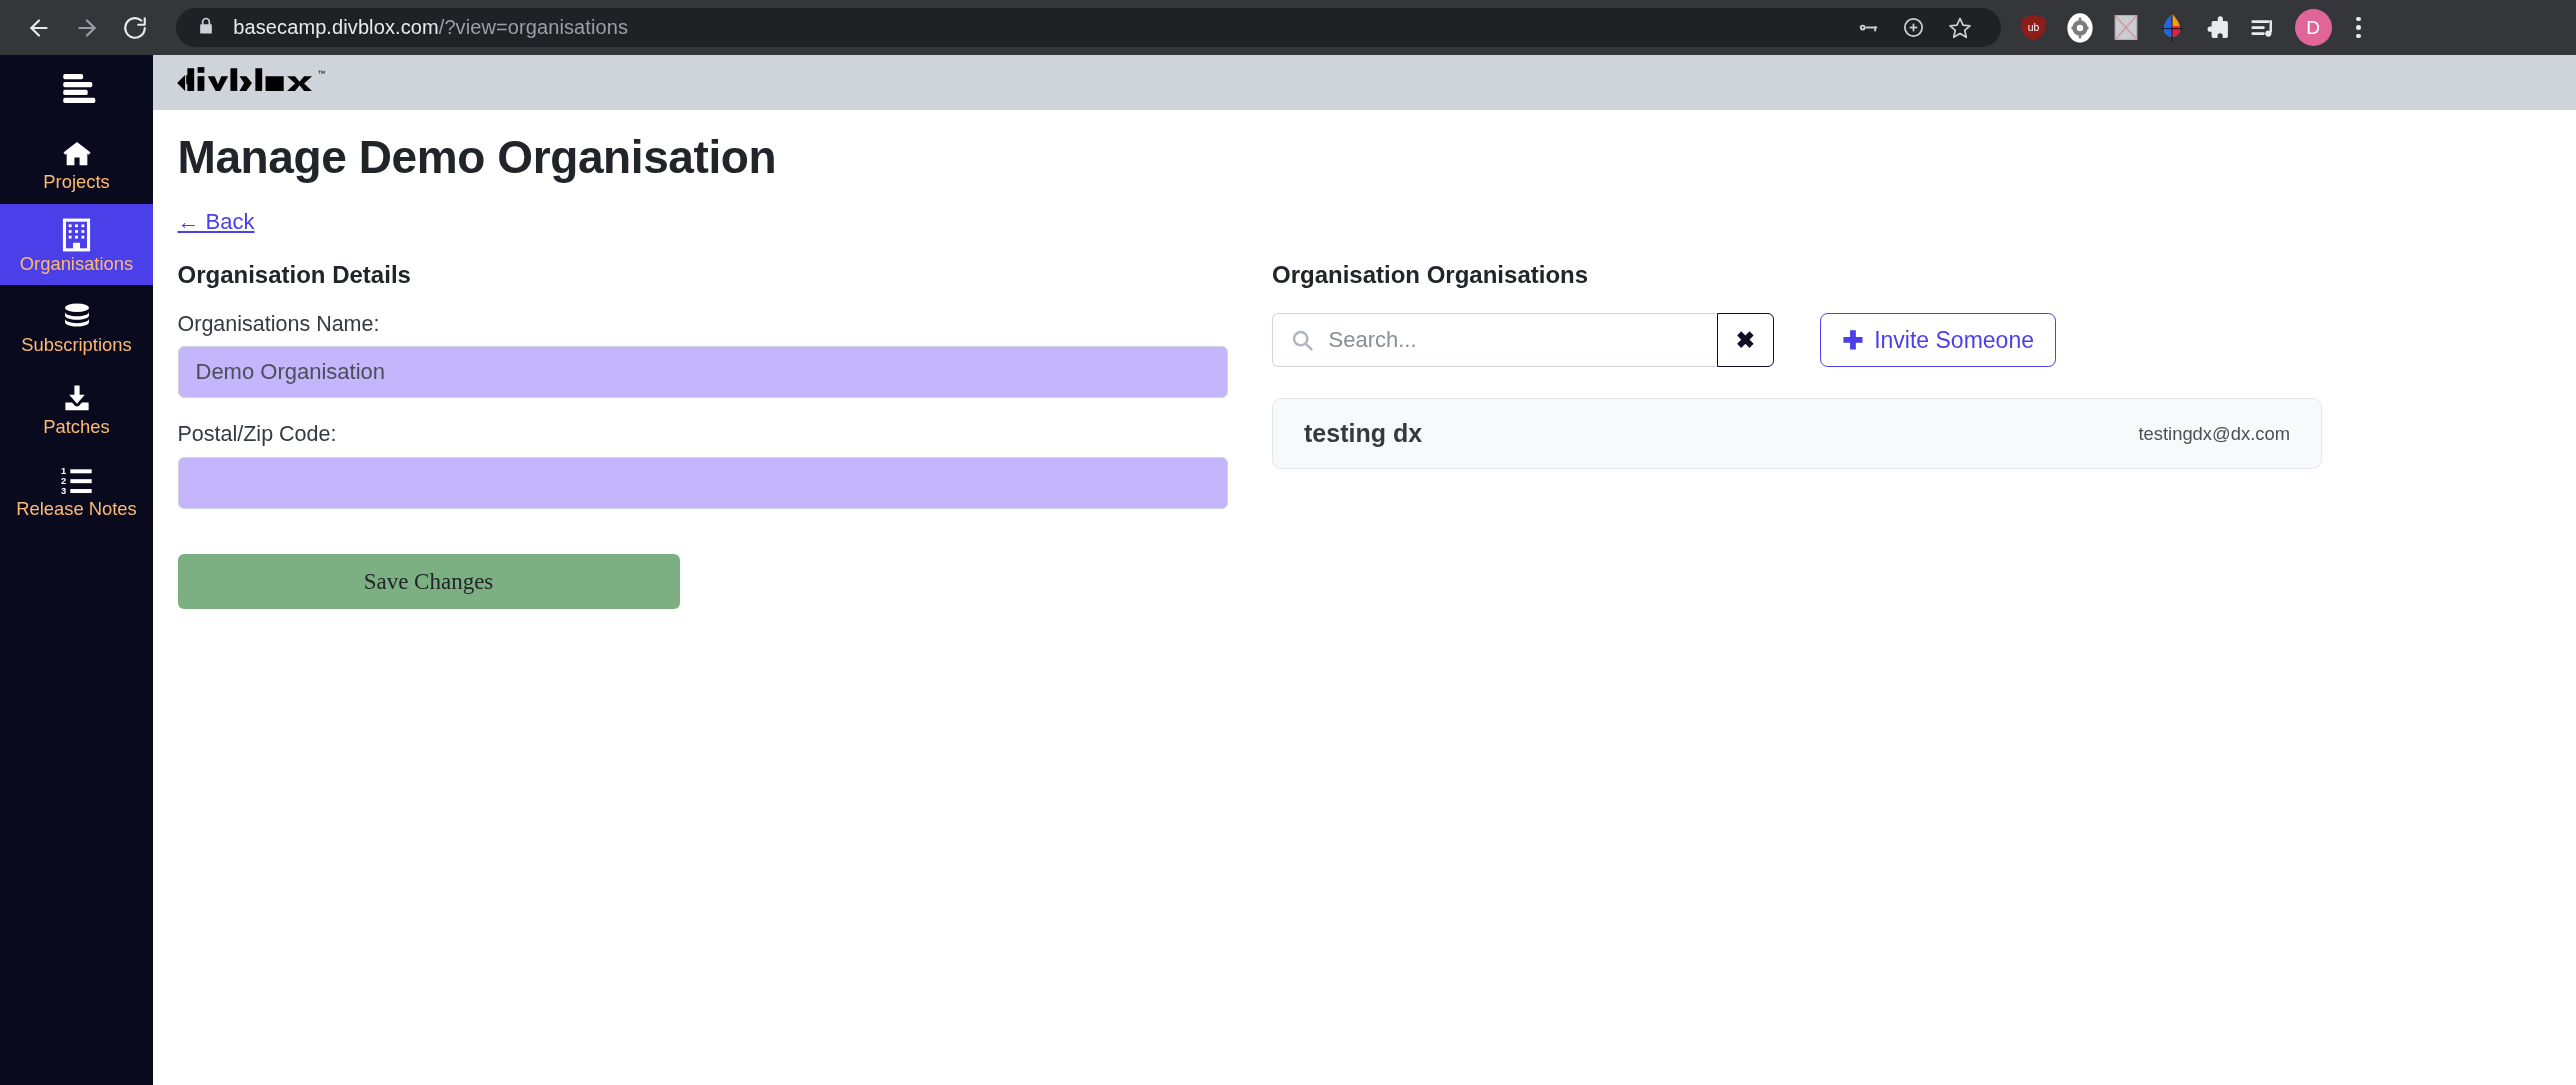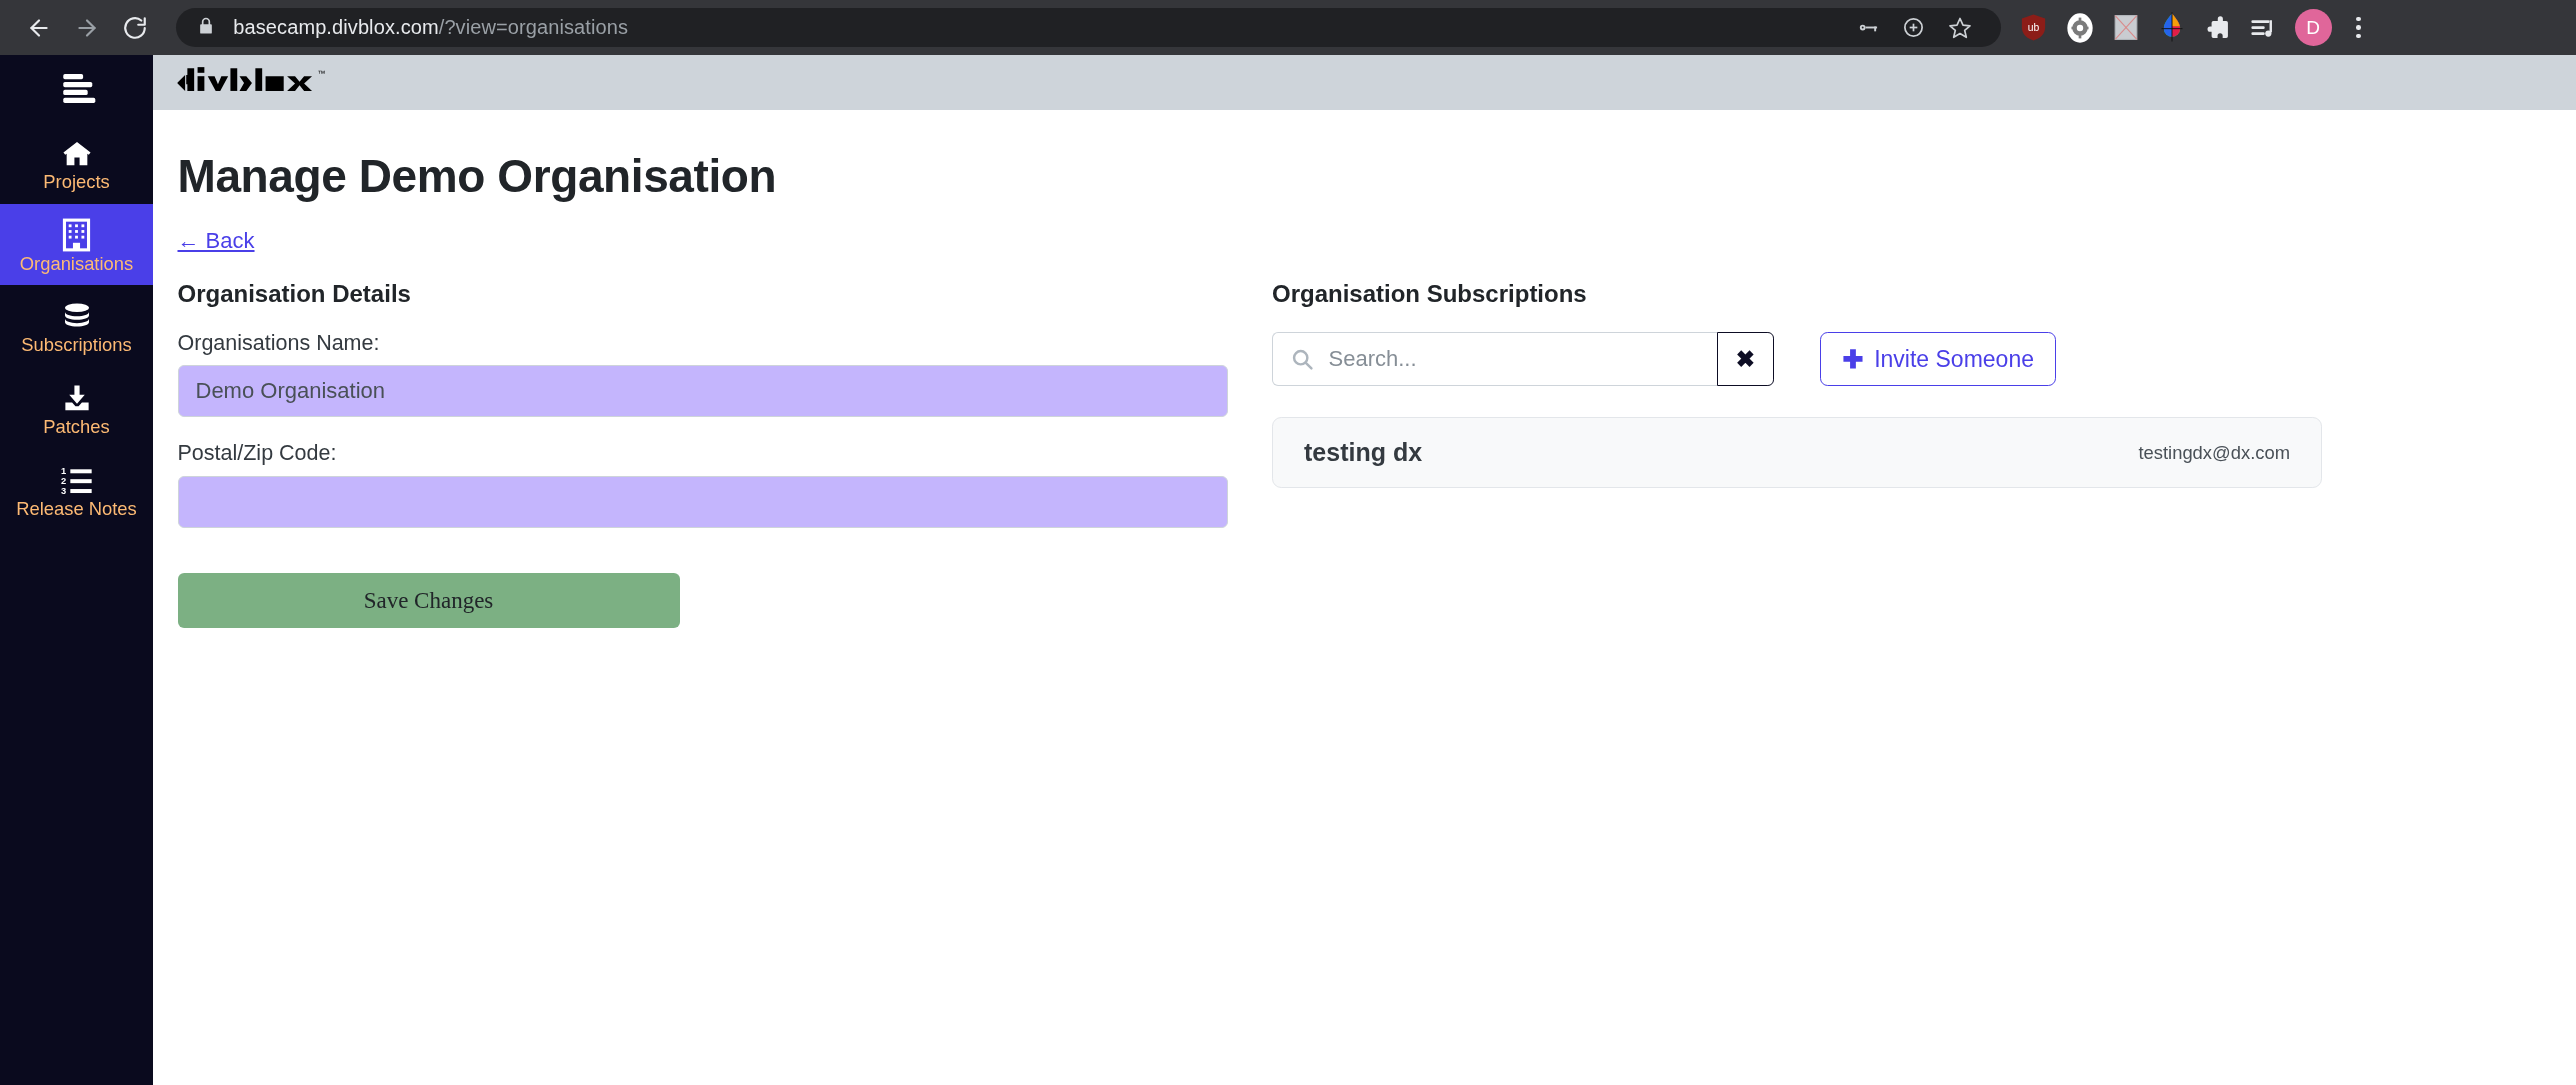--- a/index.html
+++ b/index.html
@@ -87,21 +87,21 @@
     display: flex; align-items: center;
     padding-left: 23px;
   }
   .logo-wrap { display: flex; align-items: flex-start; }
 
   
   .main {
     position: absolute; top: 110px; left: 153px;
     width: 2423px; height: 975px;
     background: #ffffff;
-    padding: 27px 0 0 0;
+    padding: 8px 0 0 0;
   }
   .page-title {
     font-size: 46px; font-weight: bold;
     color: #212529;
     margin: 12.3px 0 0 24.5px;
     letter-spacing: -0.4px;
   }
   .back-link {
     display: inline-block;
     margin: 24.5px 0 0 24.5px;
@@ -454,21 +454,21 @@
 
       <div class="field-group">
         <label class="field-label">Postal/Zip Code:</label>
         <input class="text-input" type="text" value="" style="">
       </div>
 
       <button class="save-btn">Save Changes</button>
     </div>
 
     <div class="col-right">
-      <h2 class="section-heading">Organisation Subscriptions</h2>
+      <h2 class="section-heading">Organisation Organisations</h2>
 
       <div class="admin-toolbar">
         <div class="search-wrap">
           <div class="search-field">
             <svg width="24.5" height="24.5" viewBox="0 0 24 24" fill="none" stroke="#adb5bd" stroke-width="2.4" stroke-linecap="round">
               <circle cx="10.5" cy="10.5" r="6.5"></circle>
                 <line x1="15.5" y1="15.5" x2="21" y2="21"></line>
             </svg>
             <input class="search-input" type="text" placeholder="Search..." style="">
           </div>

